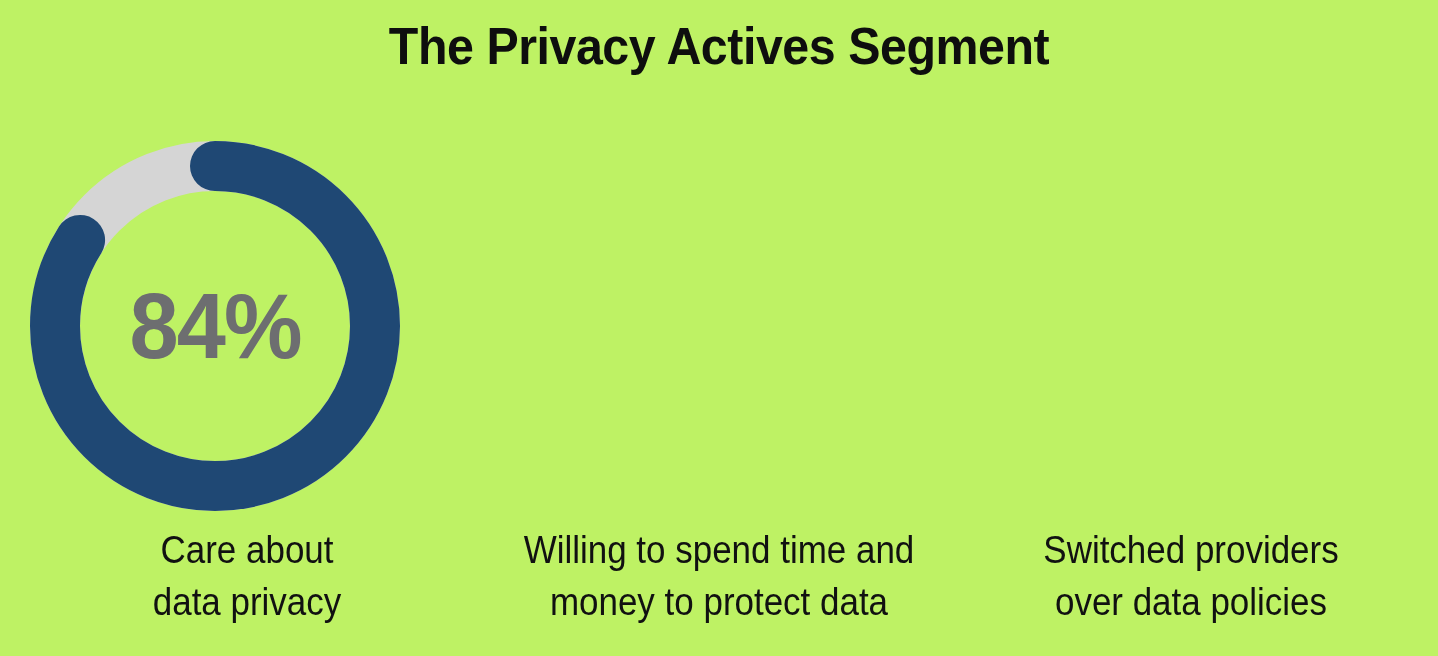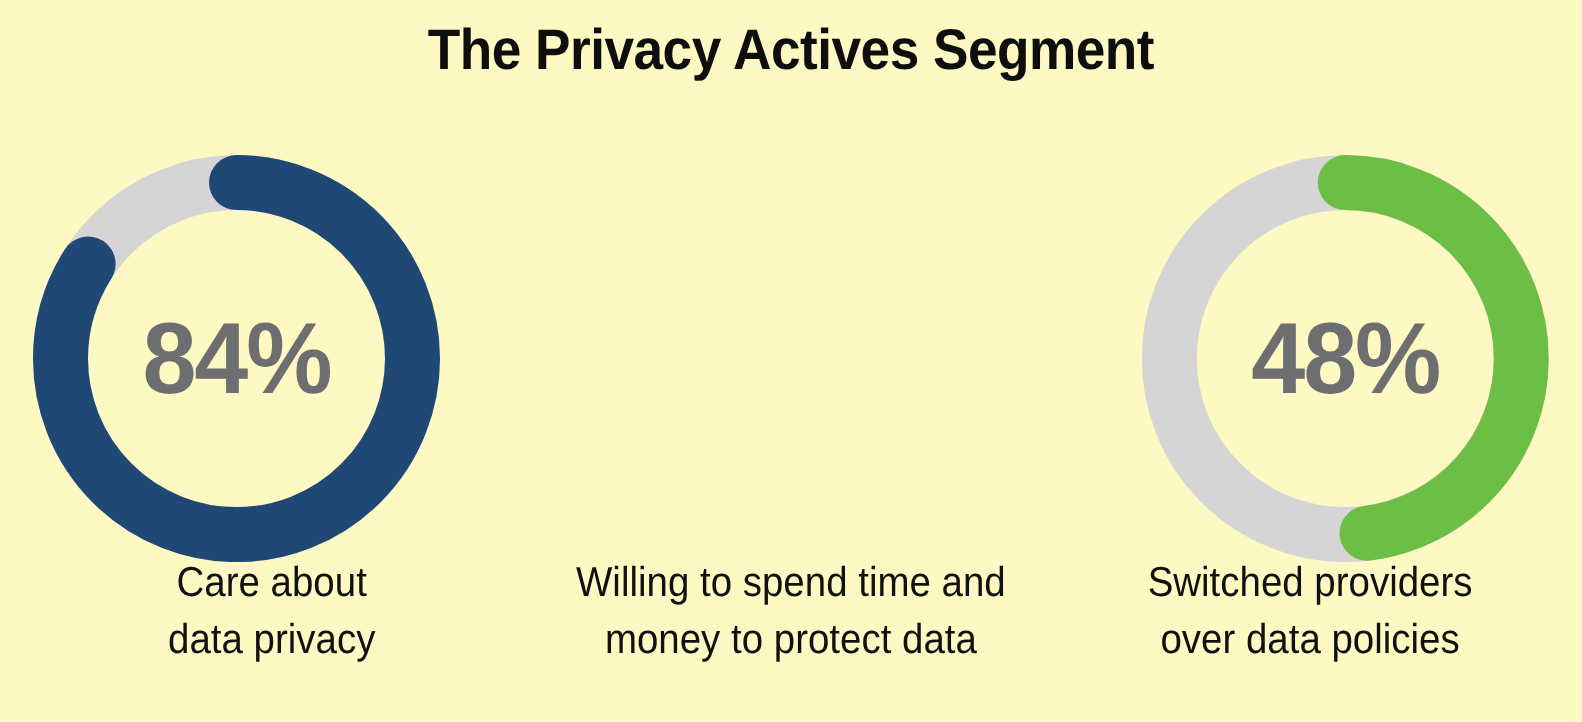--- a/index.html
+++ b/index.html
@@ -9,21 +9,21 @@
     background: #ffffff;
   }
   body {
     font-family: "Liberation Sans", "DejaVu Sans", sans-serif;
     -webkit-font-smoothing: antialiased;
   }
   #infographic {
     position: relative;
     width: 1438px;
     height: 656px;
-    background: #fef9c3;
+    background: #bef264;
     overflow: hidden;
     box-sizing: border-box;
   }
 
   
   .title {
     position: absolute;
     top: 14px;
     left: 0;
     width: 1438px;
@@ -95,21 +95,21 @@
     letter-spacing: -2px;
     color: #6d6e70;
     pointer-events: none;
     transform: scaleX(0.96);
     transform-origin: center center;
   }
 
   
   .captions-row {
     position: absolute;
-    top: 504px;
+    top: 524px;
     left: 0;
     width: 1438px;
     height: 120px;
     display: flex;
     flex-direction: row;
     align-items: flex-start;
     justify-content: space-between;
     padding: 0 14px;
     box-sizing: border-box;
   }
@@ -142,29 +142,20 @@
       <div class="donut">
         <svg viewBox="0 0 370 370" aria-hidden="true">
           <circle class="track" cx="185" cy="185" r="160" stroke="#d5d5d5" stroke-width="50"></circle>
           <circle class="value-arc" id="arc-1" cx="185" cy="185" r="160" stroke="#1f4874" stroke-width="50" transform="rotate(-90 185 185)" stroke-dasharray="844.4601052849364 160.84954386379744" stroke-dashoffset="0"></circle>
         </svg>
         <div class="pct-label">84%</div>
       </div>
     </div>
 
 
-    <div class="chart-cell">
-      <div class="donut">
-        <svg viewBox="0 0 370 370" aria-hidden="true">
-          <circle class="track" cx="185" cy="185" r="160" stroke="#d5d5d5" stroke-width="50"></circle>
-          <circle class="value-arc" id="arc-3" cx="185" cy="185" r="160" stroke="#6cbe45" stroke-width="50" transform="rotate(-90 185 185)" stroke-dasharray="482.5486315913922 522.7610175573416" stroke-dashoffset="0"></circle>
-        </svg>
-        <div class="pct-label">48%</div>
-      </div>
-    </div>
 
   </div>
 
   <div class="captions-row">
 
     <div class="caption">
       <span class="line">Care about</span>
       <span class="line">data privacy</span>
     </div>
 

